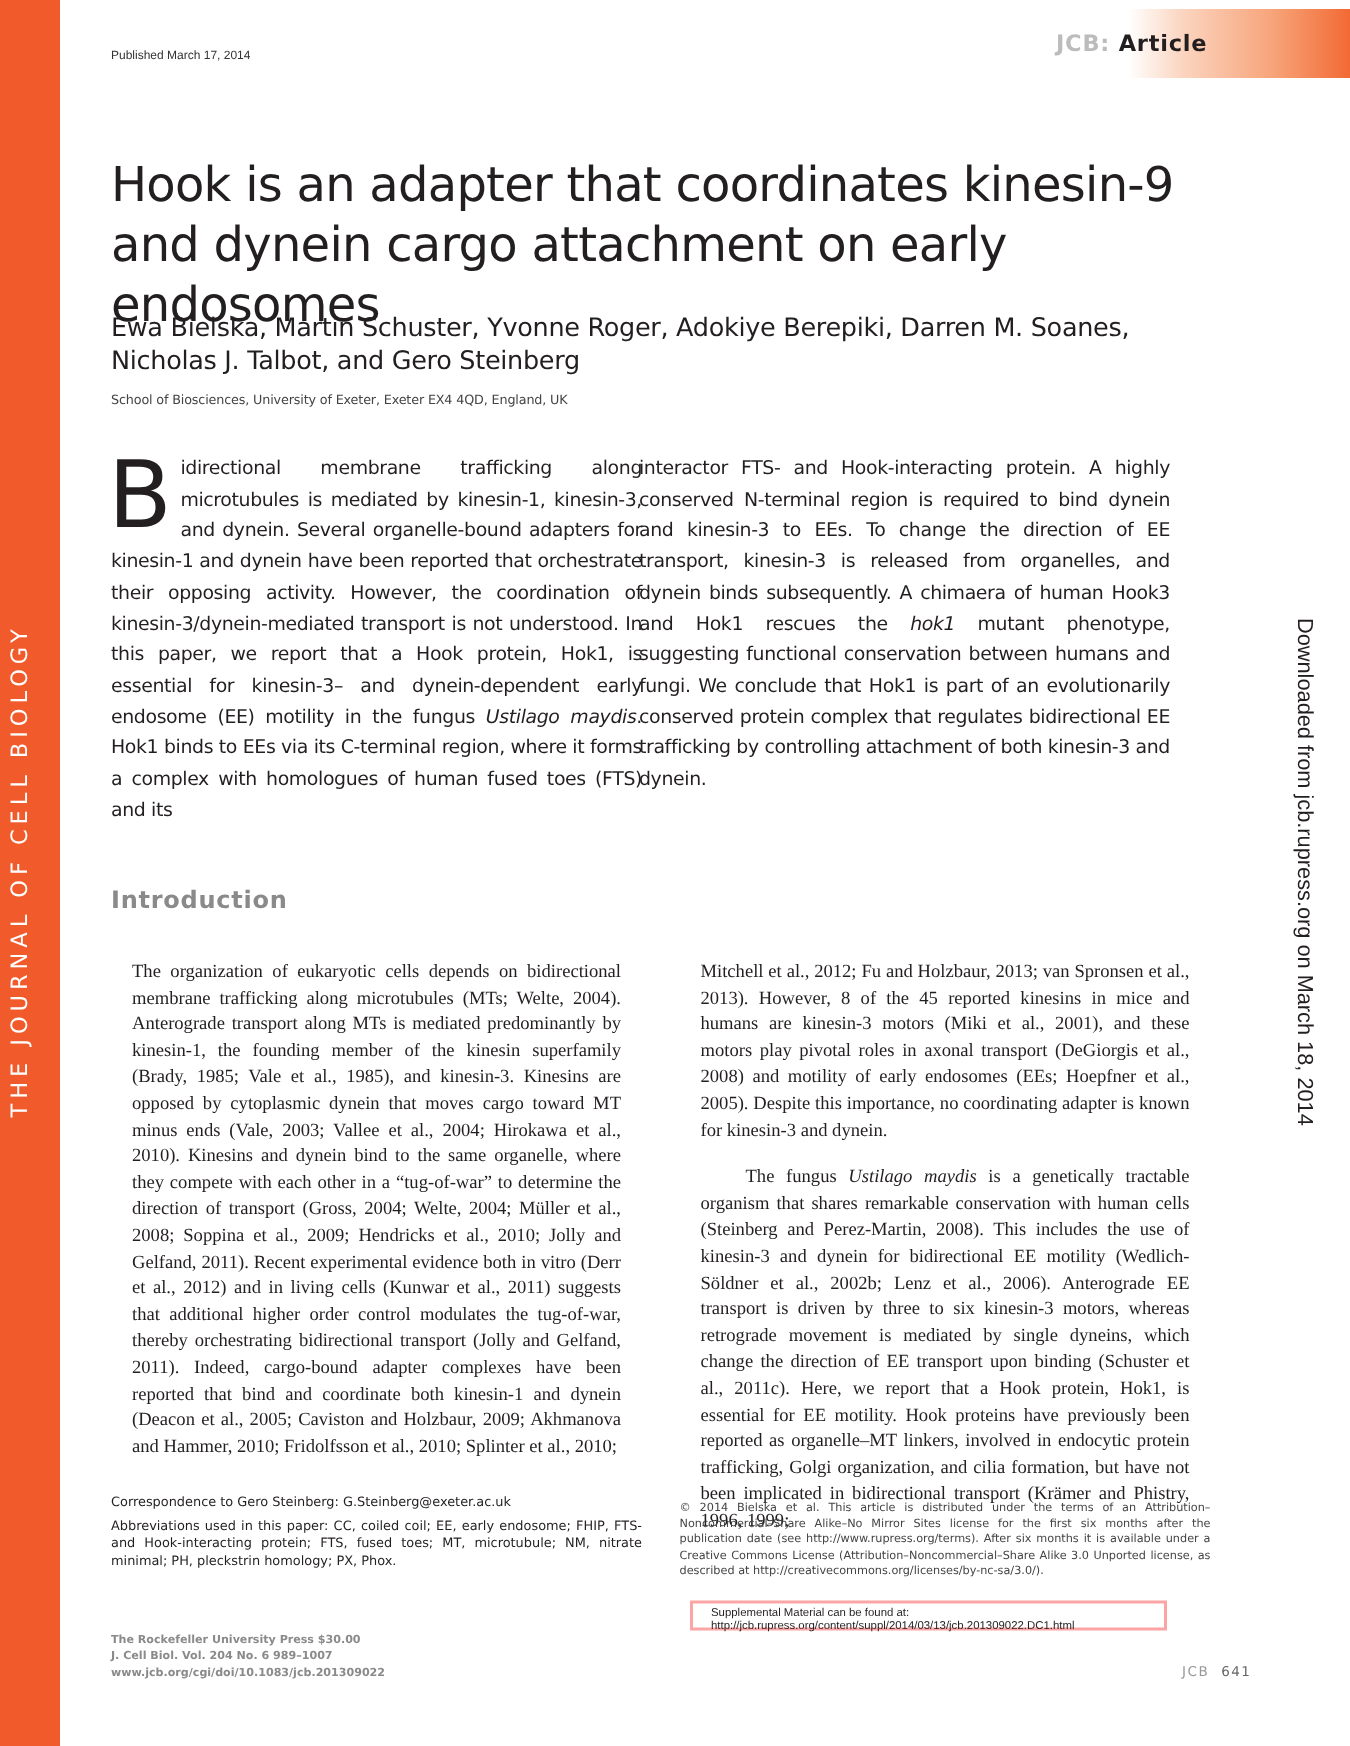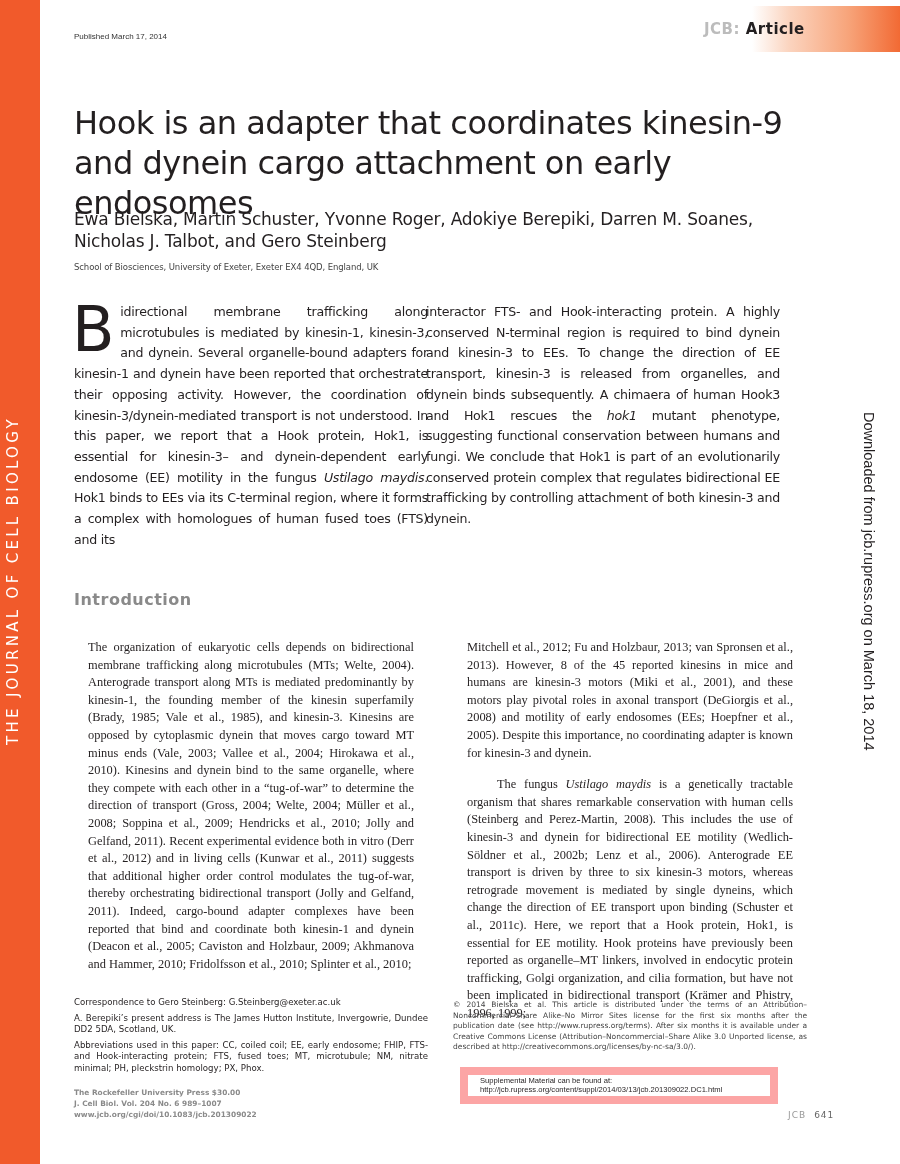--- a/index.html
+++ b/index.html
@@ -21,21 +21,21 @@
   .section-head { position:absolute; left:74px; top:590px; font-size:16px; font-weight:bold; color:#8a8a8a; letter-spacing:0.5px; }
   .body-col { position:absolute; width:354px; font-family:"Liberation Serif", serif; font-size:12.4px; line-height:17.6px; text-align:justify; color:#231f20; }
   .body-col.left { left:74px; top:625px; }
   .body-col.right { left:453px; top:625px; }
   .body-col p { margin:14px; }
   .indent { text-indent:30px; }
   .footnotes { position:absolute; left:74px; top:971px; width:354px; font-size:8.6px; line-height:11.5px; color:#231f20; text-align:justify;margin-top:26px; }
   .footnotes p { margin:0 0 4px 0; }
   .press { position:absolute; left:74px; top:1087px; font-size:7.4px; line-height:11.2px; color:#8a8a8a; font-weight:bold; }
   .license { position:absolute; left:453px; top:1000px; width:354px; font-size:7.5px; line-height:10.6px; color:#444; text-align:justify; }
-  .supp-box { position:absolute; left:460px; top:1067px; width:318px; height:37px; border:8px solid #fca5a5; font-family:"Liberation Sans", sans-serif; font-size:7.6px; line-height:9px; padding:1px 0 0 12px; box-sizing:border-box; color:#231f20; }
+  .supp-box { position:absolute; left:460px; top:1067px; width:318px; height:20px; border:2px solid #fca5a5; font-family:"Liberation Sans", sans-serif; font-size:7.6px; line-height:9px; padding:1px 0 0 12px; box-sizing:border-box; color:#231f20; }
   .page-num { position:absolute; left:788px; top:1110px; font-size:9px; color:#999; letter-spacing:1px; white-space:nowrap; }
   .page-num .n { color:#666; margin-left:8px; }
   .download { position:absolute; left:877px; top:412px; transform-origin:0 0; transform:rotate(90deg); font-family:"Liberation Sans", sans-serif; font-size:14.5px; color:#231f20; white-space:nowrap; }
 </style>
 </head>
 <body>
 
 <div class="sidebar">
   <div class="sidebar-text">THE JOURNAL OF CELL BIOLOGY</div>
 </div>
@@ -68,21 +68,20 @@
   <p>The organization of eukaryotic cells depends on bidirectional membrane trafficking along microtubules (MTs; Welte, 2004). Anterograde transport along MTs is mediated predominantly by kinesin-1, the founding member of the kinesin superfamily (Brady, 1985; Vale et al., 1985), and kinesin-3. Kinesins are opposed by cytoplasmic dynein that moves cargo toward MT minus ends (Vale, 2003; Vallee et al., 2004; Hirokawa et al., 2010). Kinesins and dynein bind to the same organelle, where they compete with each other in a “tug-of-war” to determine the direction of transport (Gross, 2004; Welte, 2004; Müller et al., 2008; Soppina et al., 2009; Hendricks et al., 2010; Jolly and Gelfand, 2011). Recent experimental evidence both in vitro (Derr et al., 2012) and in living cells (Kunwar et al., 2011) suggests that additional higher order control modulates the tug-of-war, thereby orchestrating bidirectional transport (Jolly and Gelfand, 2011). Indeed, cargo-bound adapter complexes have been reported that bind and coordinate both kinesin-1 and dynein (Deacon et al., 2005; Caviston and Holzbaur, 2009; Akhmanova and Hammer, 2010; Fridolfsson et al., 2010; Splinter et al., 2010;</p>
 </div>
 
 <div class="body-col right">
   <p>Mitchell et al., 2012; Fu and Holzbaur, 2013; van Spronsen et al., 2013). However, 8 of the 45 reported kinesins in mice and humans are kinesin-3 motors (Miki et al., 2001), and these motors play pivotal roles in axonal transport (DeGiorgis et al., 2008) and motility of early endosomes (EEs; Hoepfner et al., 2005). Despite this importance, no coordinating adapter is known for kinesin-3 and dynein.</p>
   <p class="indent"><span>The fungus </span><i>Ustilago maydis</i><span> is a genetically tractable organism that shares remarkable conservation with human cells (Steinberg and Perez-Martin, 2008). This includes the use of kinesin-3 and dynein for bidirectional EE motility (Wedlich-Söldner et al., 2002b; Lenz et al., 2006). Anterograde EE transport is driven by three to six kinesin-3 motors, whereas retrograde movement is mediated by single dyneins, which change the direction of EE transport upon binding (Schuster et al., 2011c). Here, we report that a Hook protein, Hok1, is essential for EE motility. Hook proteins have previously been reported as organelle–MT linkers, involved in endocytic protein trafficking, Golgi organization, and cilia formation, but have not been implicated in bidirectional transport (Krämer and Phistry, 1996, 1999;</span></p>
 </div>
 
 <div class="footnotes">
   <p>Correspondence to Gero Steinberg: G.Steinberg@exeter.ac.uk</p>
-  <p>A. Berepiki’s present address is The James Hutton Institute, Invergowrie, Dundee DD2 5DA, Scotland, UK.</p>
   <p>Abbreviations used in this paper: CC, coiled coil; EE, early endosome; FHIP, FTS- and Hook-interacting protein; FTS, fused toes; MT, microtubule; NM, nitrate minimal; PH, pleckstrin homology; PX, Phox.</p>
 </div>
 
 <div class="press">
   <div>The Rockefeller University Press   $30.00</div>
   <div>J. Cell Biol. Vol. 204 No. 6   989–1007</div>
   <div>www.jcb.org/cgi/doi/10.1083/jcb.201309022</div>
 </div>
 
 <div class="license">© 2014 Bielska et al.  This article is distributed under the terms of an Attribution–Noncommercial–Share Alike–No Mirror Sites license for the first six months after the publication date (see http://www.rupress.org/terms). After six months it is available under a Creative Commons License (Attribution–Noncommercial–Share Alike 3.0 Unported license, as described at http://creativecommons.org/licenses/by-nc-sa/3.0/).</div>

